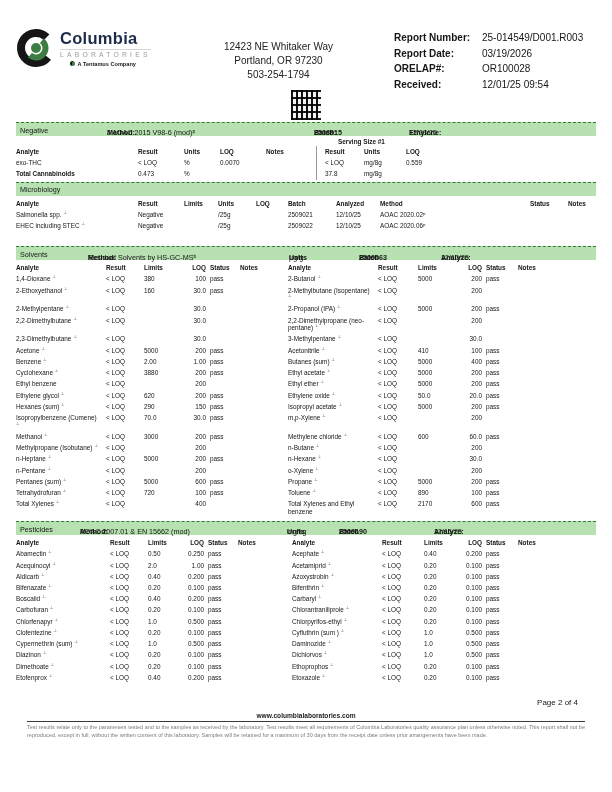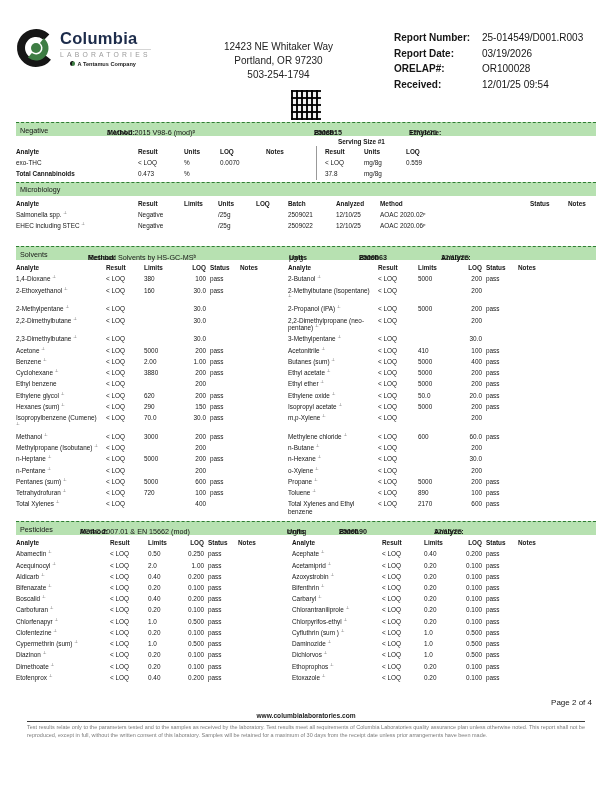--- a/index.html
+++ b/index.html
@@ -54,21 +54,21 @@
   .solvT .c3,.solvT .c9{text-align:right;}
   .solvT .c6{padding-left:8px;}
 
   .pestT{grid-template-columns:90px 34px 26px 26px 26px 42px 94px 38px 28px 26px 28px 1fr;margin-top:2px;}
   .pestT .c3,.pestT .c9{text-align:right;}
   .pestT .c6{padding-left:8px;}
 
   .mt2{margin-top:2px;} .mt3{margin-top:15px;} .mt4{margin-top:4px;text-align:center;}
 
   
-  .pageno{position:absolute;right:20px;top:698px;font-size:8px;}
+  .pageno{position:absolute;right:34px;top:698px;font-size:8px;}
   .webline{position:absolute;left:27px;right:27px;top:712px;text-align:center;font-size:6.6px;font-weight:bold;border-bottom:1.2px solid #3a3a3a;padding-bottom:2px;color:#222;}
   .disc{position:absolute;left:27px;right:27px;top:724px;font-size:5.5px;color:#7c7c7c;line-height:1.45;text-align:justify;}
 </style>
 </head>
 <body>
 
 <div class="content">
 
   <div class="hdr">
     <div class="logo">

